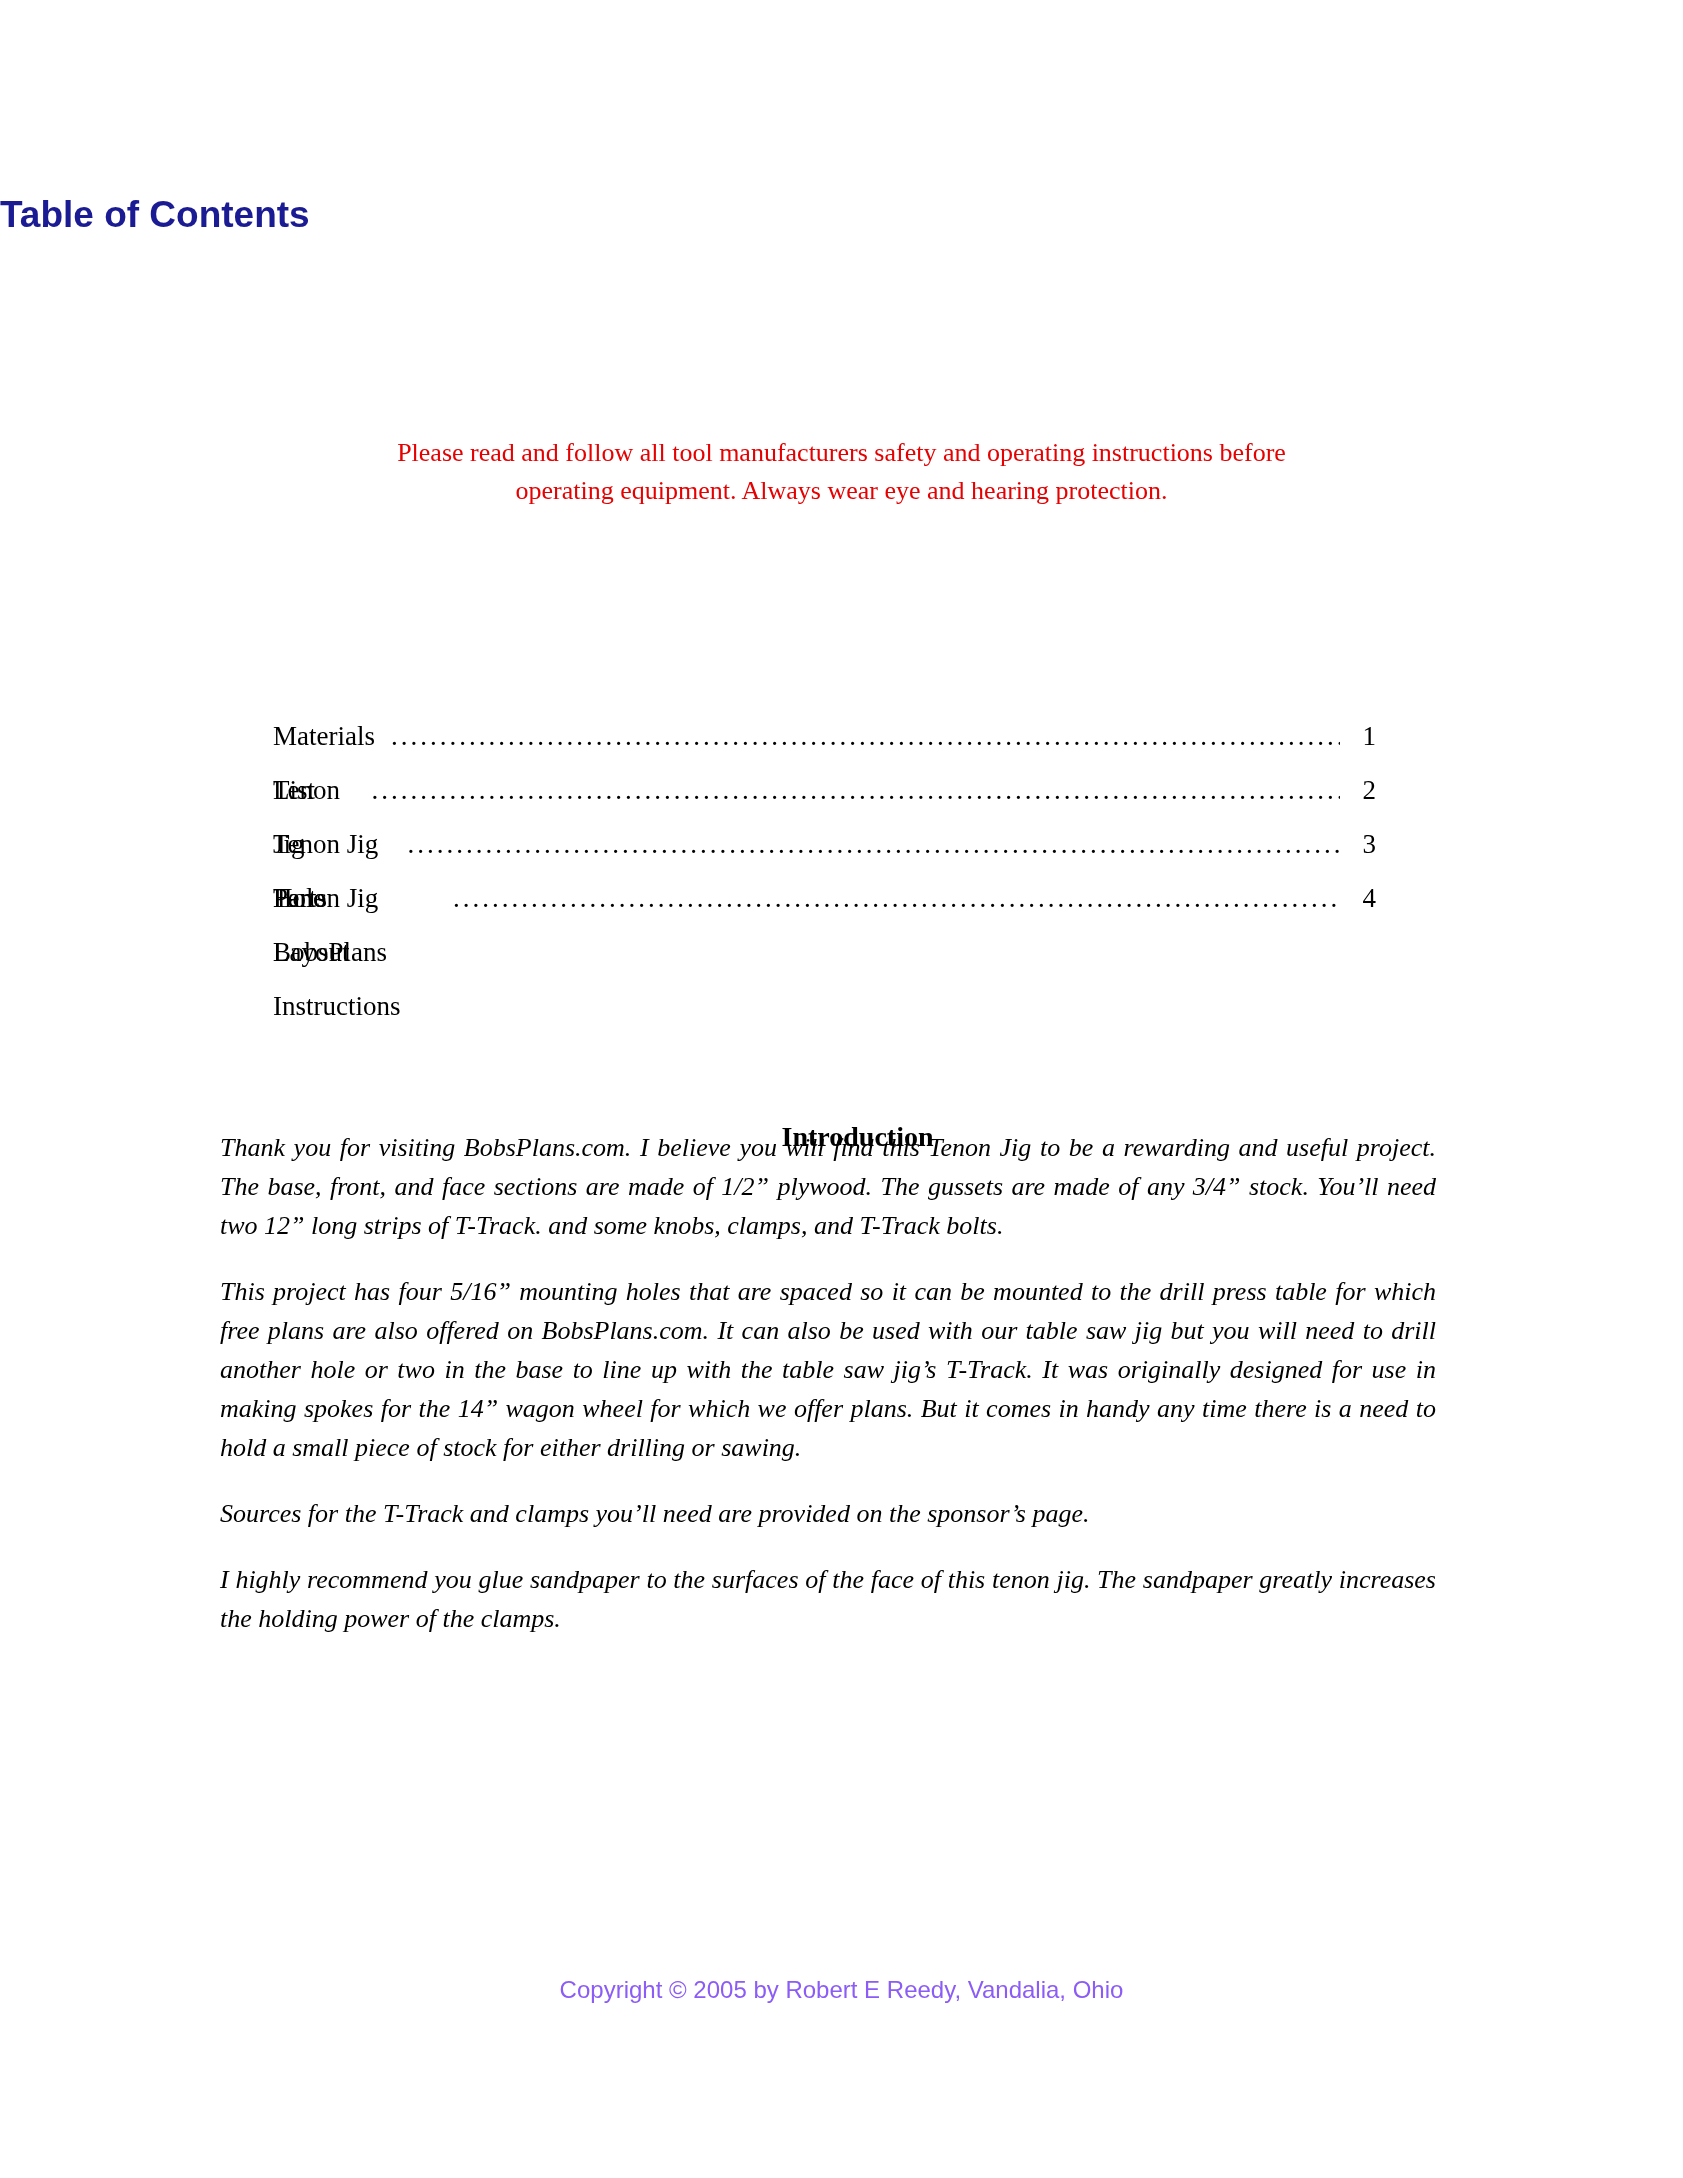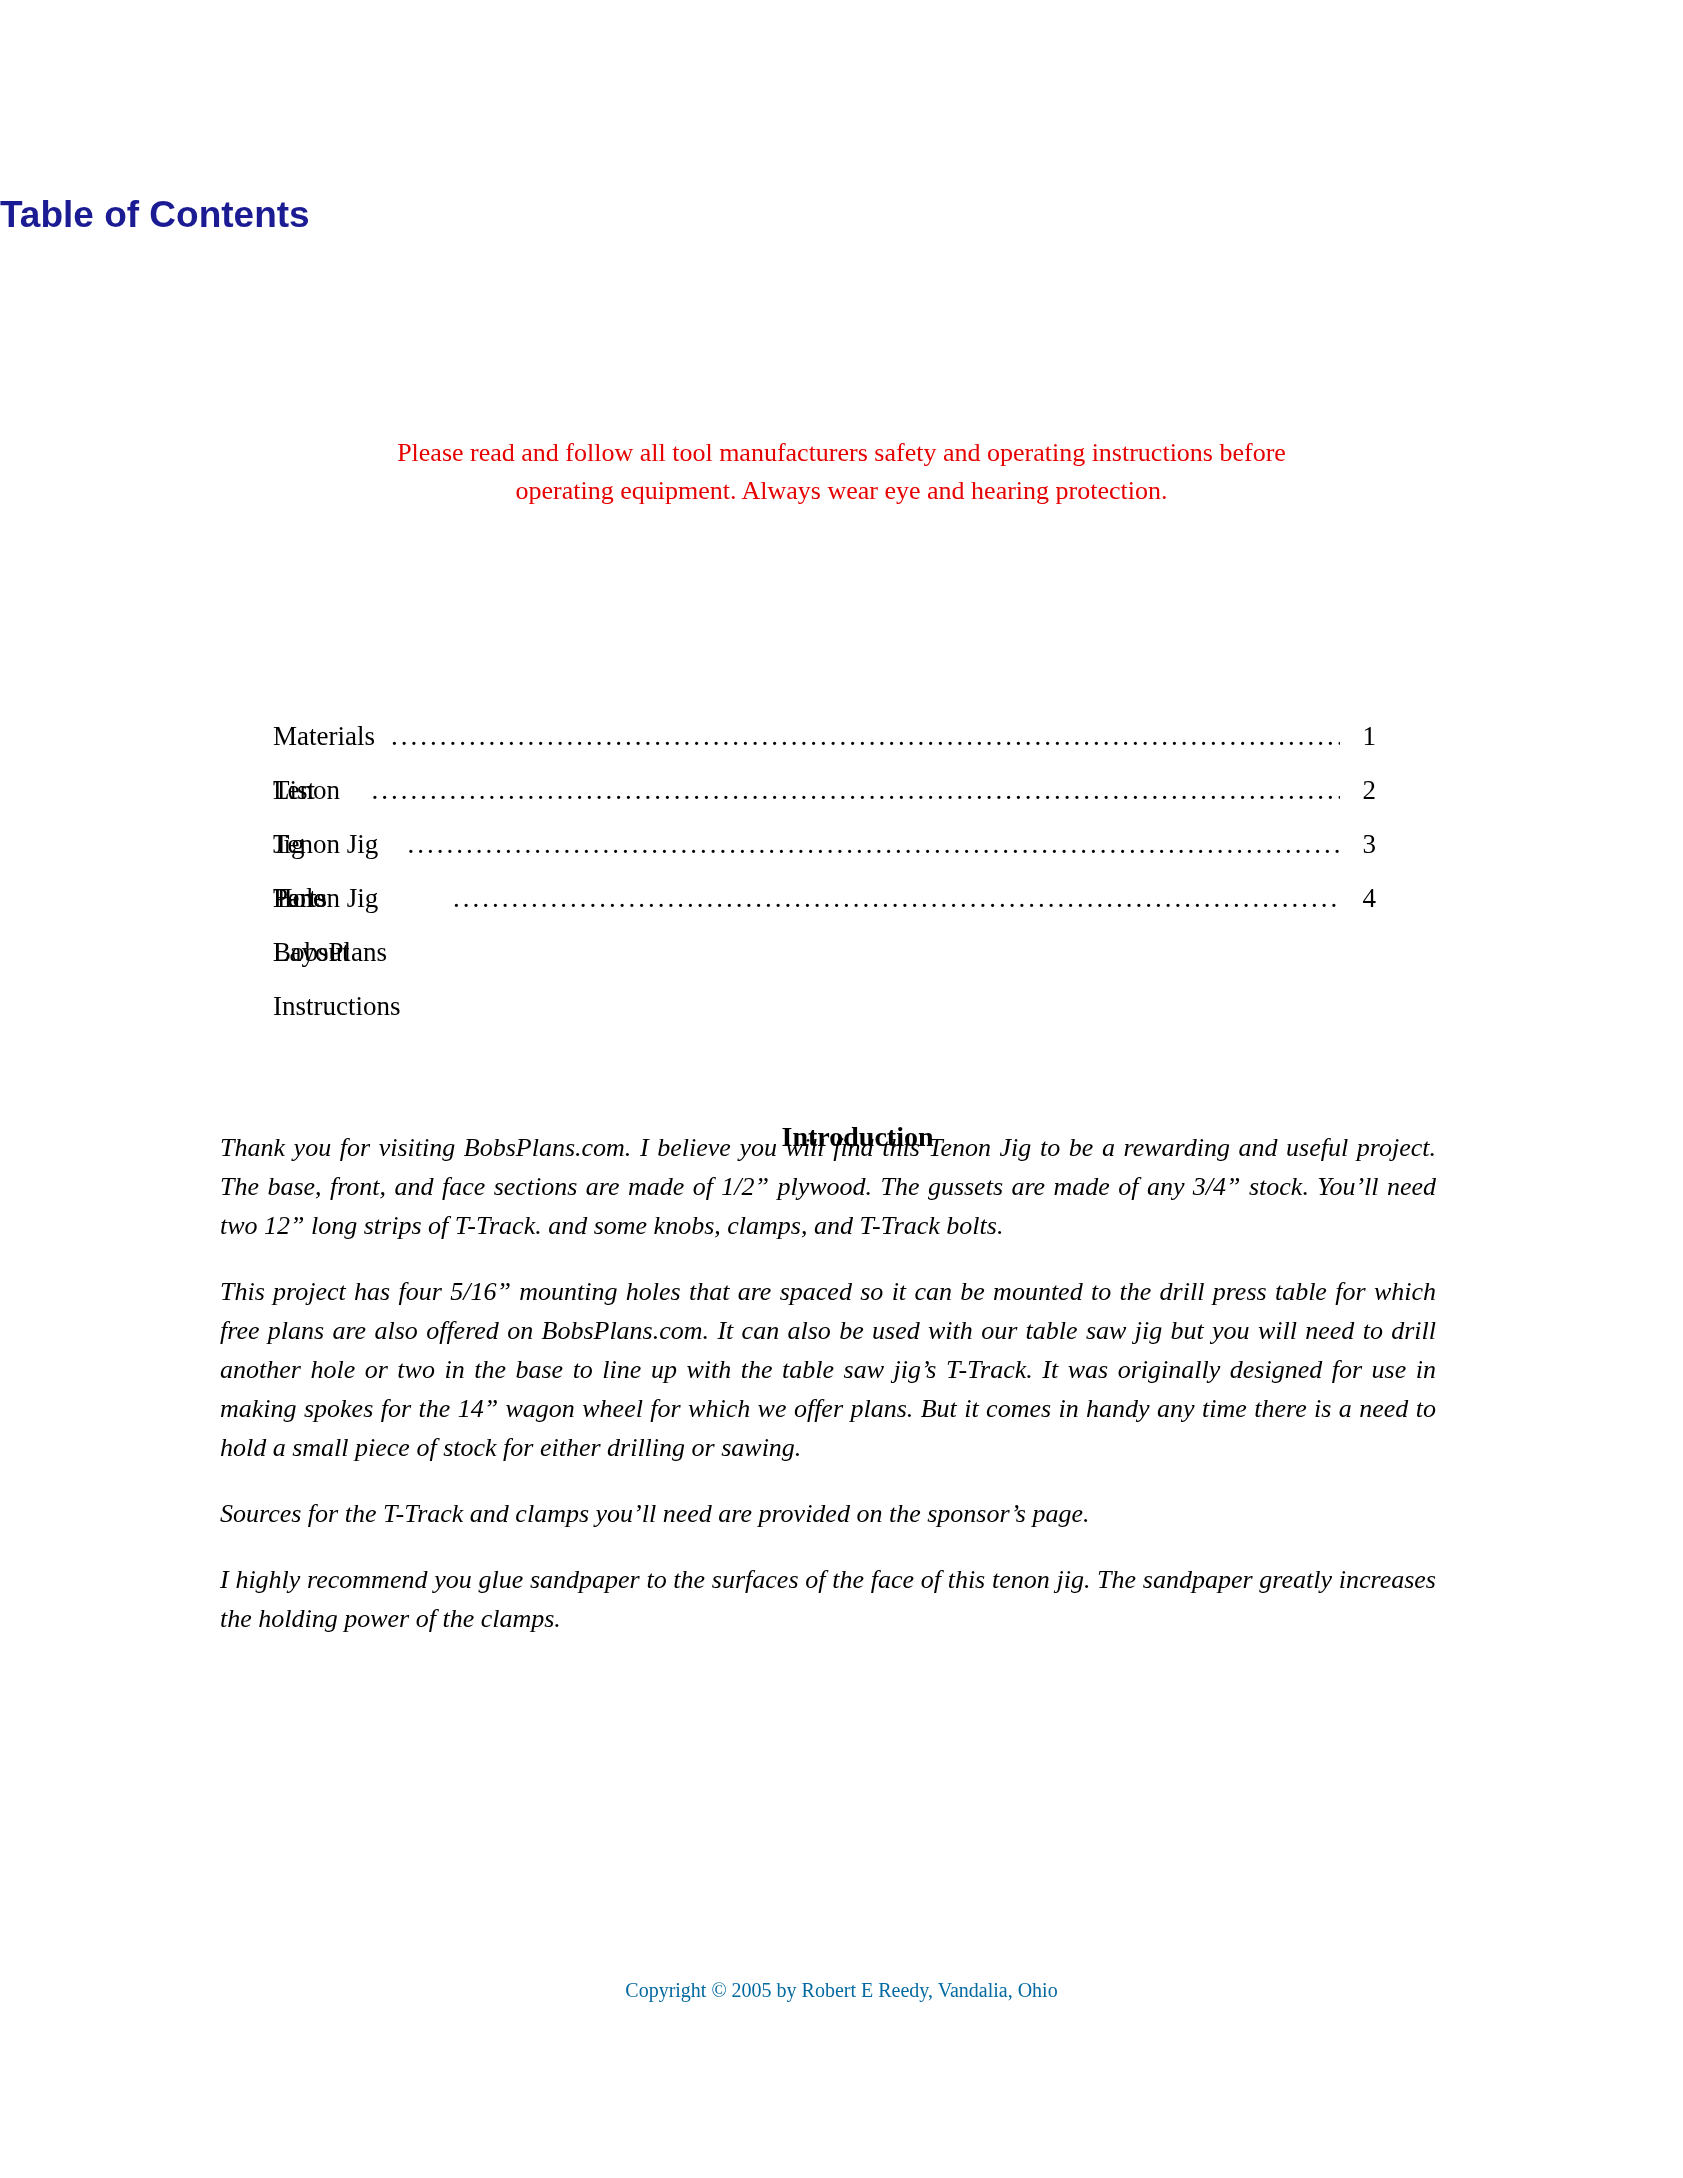--- a/index.html
+++ b/index.html
@@ -88,24 +88,24 @@
   }
   .body-text p {
     margin: 0 0 27px 0;
   }
   .footer {
     position: absolute;
     top: 1976px;
     left: 0;
     width: 100%;
     text-align: center;
-    font-family: Liberation Serif, serif;
-    font-size: 20px;
+    font-family: Liberation Sans, sans-serif;
+    font-size: 24px;
     line-height: 28px;
-    color: #0369a1;
+    color: #8b5cf6;
   }
 </style>
 </head>
 <body>
 
 <div class="page">
 
   <div class="doc-title">Table of Contents</div>
 
   <div class="warning">Please read and follow all tool manufacturers safety and operating instructions before operating equipment. Always wear eye and hearing protection.</div>

